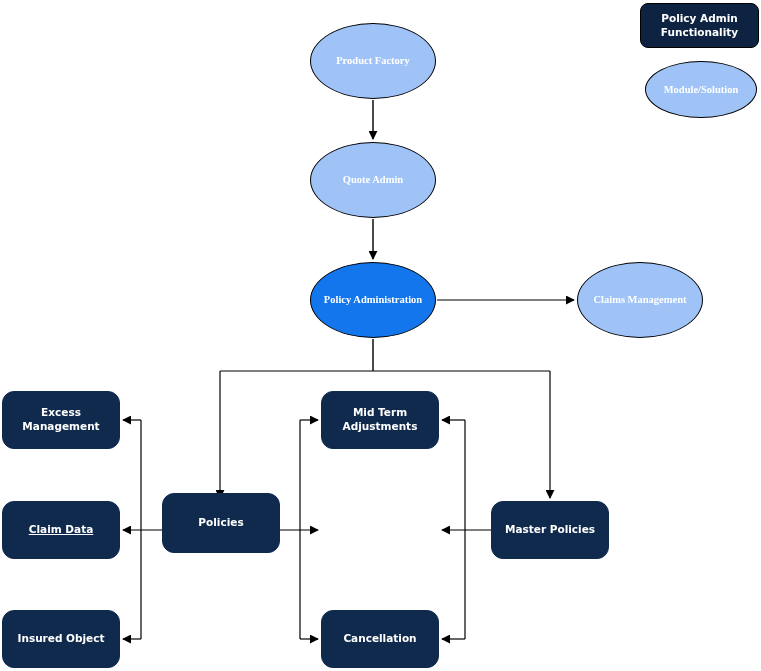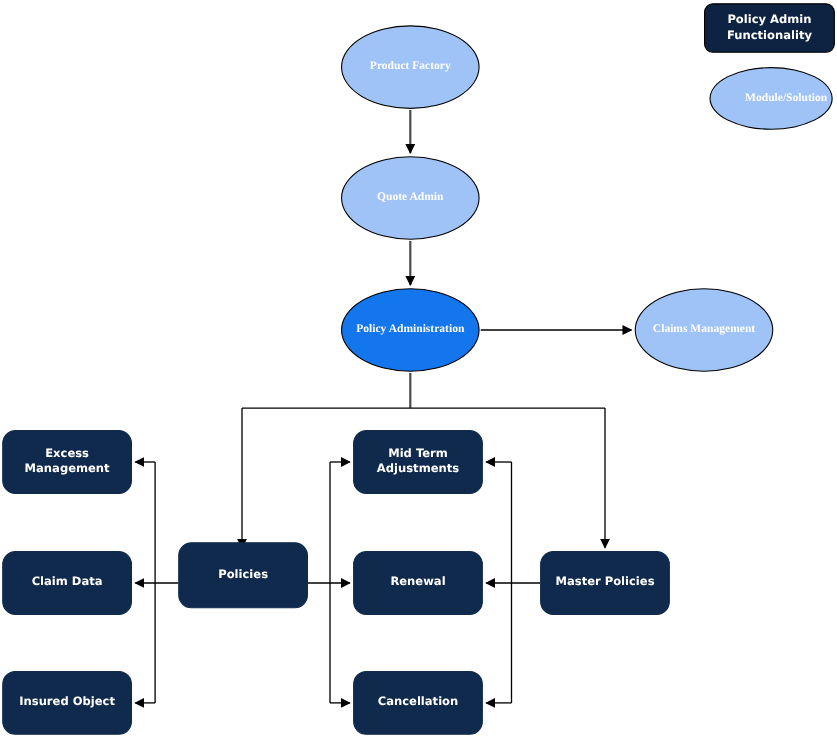--- a/index.html
+++ b/index.html
@@ -44,21 +44,21 @@
     border: 1px solid var(--function_fill, #102a4d);
     border-radius: 12px;
     padding: 0 8px;
   }
   .legend-rect {
     background: var(--legend_fill, #0e2342);
     border: 1px solid var(--node_border, #000000);
     border-radius: 8px;
     padding: 0 2px;
   }
-  .legend-ellipse { padding: 0 4px; justify-content: flex-end; }
+  .legend-ellipse { padding: 0 4px; }
   .edge { stroke: var(--edge_color, #000000); stroke-width: 1.2; fill: none; }
   .edge.thick { stroke: var(--stub_color, #4a4a4a); stroke-width: 2; }
 </style>
 </head>
 <body>
 
 <div class="canvas">
 
   <svg class="edges" width="761" height="671" viewBox="0 0 761 671" xmlns="http://www.w3.org/2000/svg">
     <defs>
@@ -105,39 +105,36 @@
   </div>
 
   <div class="node ellipse" style="left:577px; top:262px; width:126px; height:76px;">
     <span>Claims Management</span>
   </div>
 
   <div class="node func" style="left:2px; top:391px; width:118px; height:58px;">
     <span>Excess Management</span>
   </div>
 
-  <div class="node func" style="left:2px; top:501px; width:118px; height:58px;">
+  <div class="node func" style="left:2px; top:501px; width:118px; height:58px;text-decoration:underline;">
     <span>Claim Data</span>
   </div>
 
   <div class="node func" style="left:2px; top:610px; width:118px; height:58px;">
     <span>Insured Object</span>
   </div>
 
   <div class="node func" style="left:162px; top:493px; width:118px; height:60px;">
     <span>Policies</span>
   </div>
 
   <div class="node func" style="left:321px; top:391px; width:118px; height:58px;">
     <span>Mid Term Adjustments</span>
   </div>
 
-  <div class="node func" style="left:321px; top:501px; width:118px; height:58px;">
-    <span>Renewal</span>
-  </div>
 
   <div class="node func" style="left:321px; top:610px; width:118px; height:58px;">
     <span>Cancellation</span>
   </div>
 
   <div class="node func" style="left:491px; top:501px; width:118px; height:58px;">
     <span>Master Policies</span>
   </div>
 
   <div class="node legend-rect" style="left:640px; top:3px; width:119px; height:45px;">

